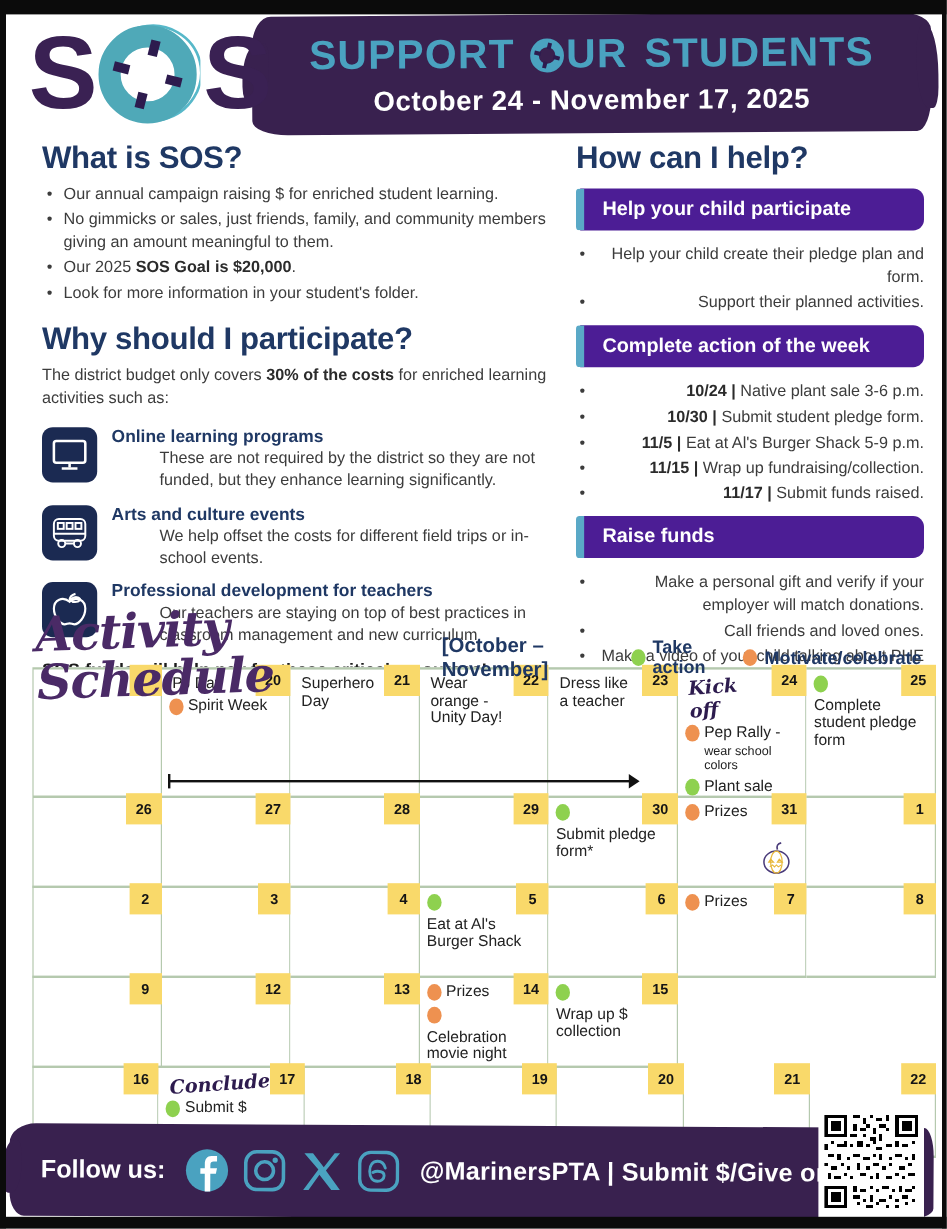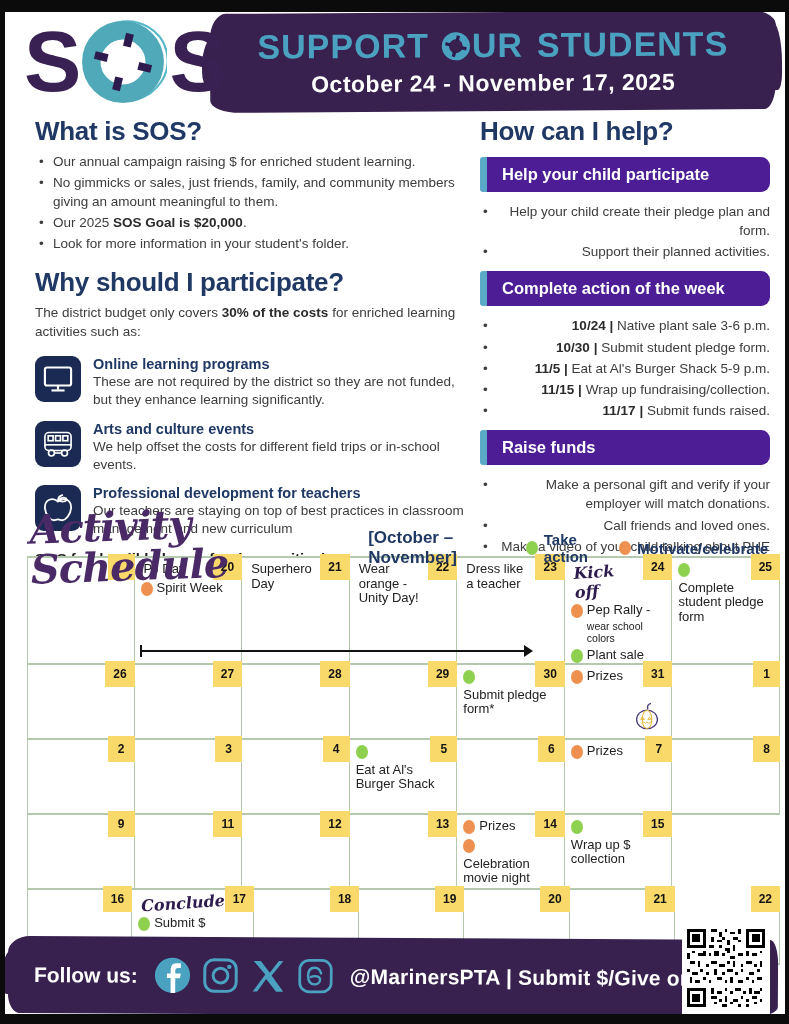--- a/index.html
+++ b/index.html
@@ -35,21 +35,21 @@
   .left-col { position:absolute; left:35px; top:116px; width:430px; z-index:1;}
   .left-col ul { list-style:none; margin:2px 0 14px 2px; }
   .left-col ul li { position:relative; padding-left:16px; font-size:13.5px; color:#3c3c3c; line-height:1.4; margin-bottom:2px;}
   .left-col ul li:before { content:"•"; position:absolute; left:2px; color:#3c3c3c; }
   .intro { font-size:13.5px; color:#3c3c3c; line-height:1.4; margin-bottom:14px; }
   b.ink { color:#2b2b2b; }
   .why-item { display:flex; gap:12px; margin-bottom:11px; align-items:flex-start;}
   .why-icon { flex:0 0 46px; width:46px; height:46px; background:#1b2a52; border-radius:9px;
     display:flex; align-items:center; justify-content:center; }
   .why-item h3 { color:#1f3864; font-size:14.5px; font-weight:800; margin-bottom:1px;}
-  .why-item p { font-size:13.5px; color:#3c3c3c; line-height:1.35; }
+  .why-item p { font-size:13.5px; color:#3c3c3c; line-height:1.35;margin-left:40px; }
   .why-close { font-size:15px; font-weight:800; color:#1d1d1d; margin-top:4px;}
 
   .right-col { position:absolute; left:480px; top:116px; width:290px; z-index:1;}
   .banner { position:relative; background:#4c1d95; color:#fff; font-size:16.5px; font-weight:700;
     padding:8px 10px 8px 15px; border-radius:3px 9px 9px 3px; border-left:7px solid #5aa9c7; margin:10px 0 10px;}
   .right-col ul { list-style:none; margin:0 0 6px 2px; }
   .right-col ul li { position:relative; padding-left:15px; font-size:13.5px; color:#3c3c3c; line-height:1.42; margin-bottom:2px;text-align:right;}
   .right-col ul li:before { content:"•"; position:absolute; left:1px; color:#3c3c3c;}
 
   
@@ -350,23 +350,20 @@
             <span class="ev-text">Prizes</span>
           </div>
         </div>
         <div class="cal-cell">
           <span class="day-badge">8</span>
         </div>
       </div>
       <div class="cal-row">
         <div class="cal-cell">
           <span class="day-badge">9</span>
-        </div>
-        <div class="cal-cell">
-          <span class="day-badge">11</span>
         </div>
         <div class="cal-cell">
           <span class="day-badge">12</span>
         </div>
         <div class="cal-cell">
           <span class="day-badge">13</span>
         </div>
         <div class="cal-cell">
           <span class="day-badge">14</span>
           <div class="event">

